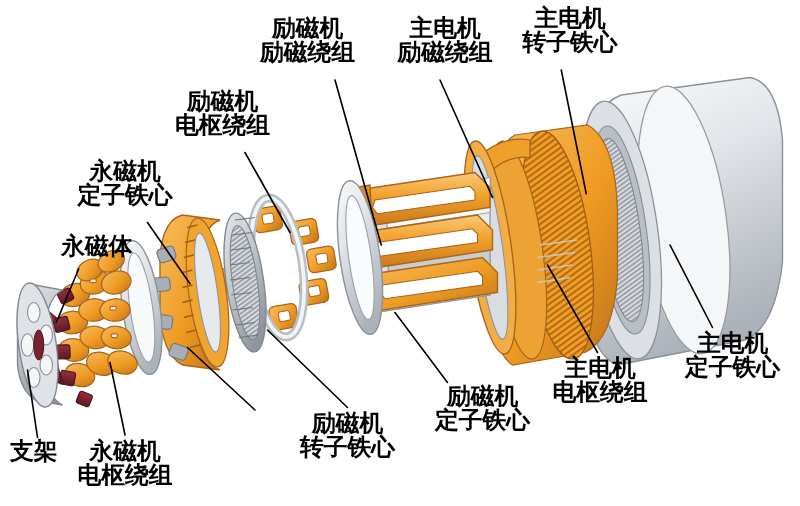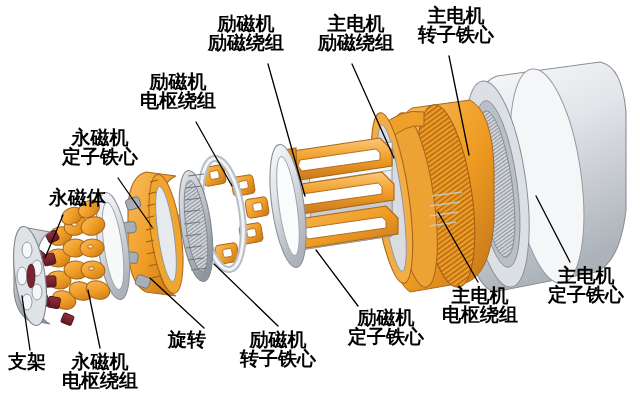--- a/index.html
+++ b/index.html
@@ -236,20 +236,20 @@
 
 <div id="labels">
       <div class="lbl" style="left: 208px; top: 14px;"><span>励磁机</span><span>励磁绕组</span></div>
       <div class="lbl" style="left: 318px; top: 14px;"><span>主电机</span><span>励磁绕组</span></div>
       <div class="lbl" style="left: 418px; top: 6px;"><span>主电机</span><span>转子铁心</span></div>
       <div class="lbl" style="left: 140px; top: 72px;"><span>励磁机</span><span>电枢绕组</span></div>
       <div class="lbl" style="left: 62px; top: 128px;"><span>永磁机</span><span>定子铁心</span></div>
       <div class="lbl" style="left: 6px; top: 188px; margin-left: 43px;"><span>永磁体</span></div>
       <div class="lbl" style="left: 8px; top: 352px;"><span>支架</span></div>
       <div class="lbl" style="left: 62px; top: 352px;"><span>永磁机</span><span>电枢绕组</span></div>
-      <div class="lbl" style="left: 168px; top: 330px;"><span>旋转</span></div>
+      <div class="lbl" style="left: 168px; top: 330px;"></div>
       <div class="lbl" style="left: 240px; top: 330px;"><span>励磁机</span><span>转子铁心</span></div>
       <div class="lbl" style="left: 348px; top: 308px;"><span>励磁机</span><span>定子铁心</span></div>
       <div class="lbl" style="left: 442px; top: 286px;"><span>主电机</span><span>电枢绕组</span></div>
       <div class="lbl" style="left: 548px; top: 266px;"><span>主电机</span><span>定子铁心</span></div>
     </div>
 
 </div>
 
 </body></html>

